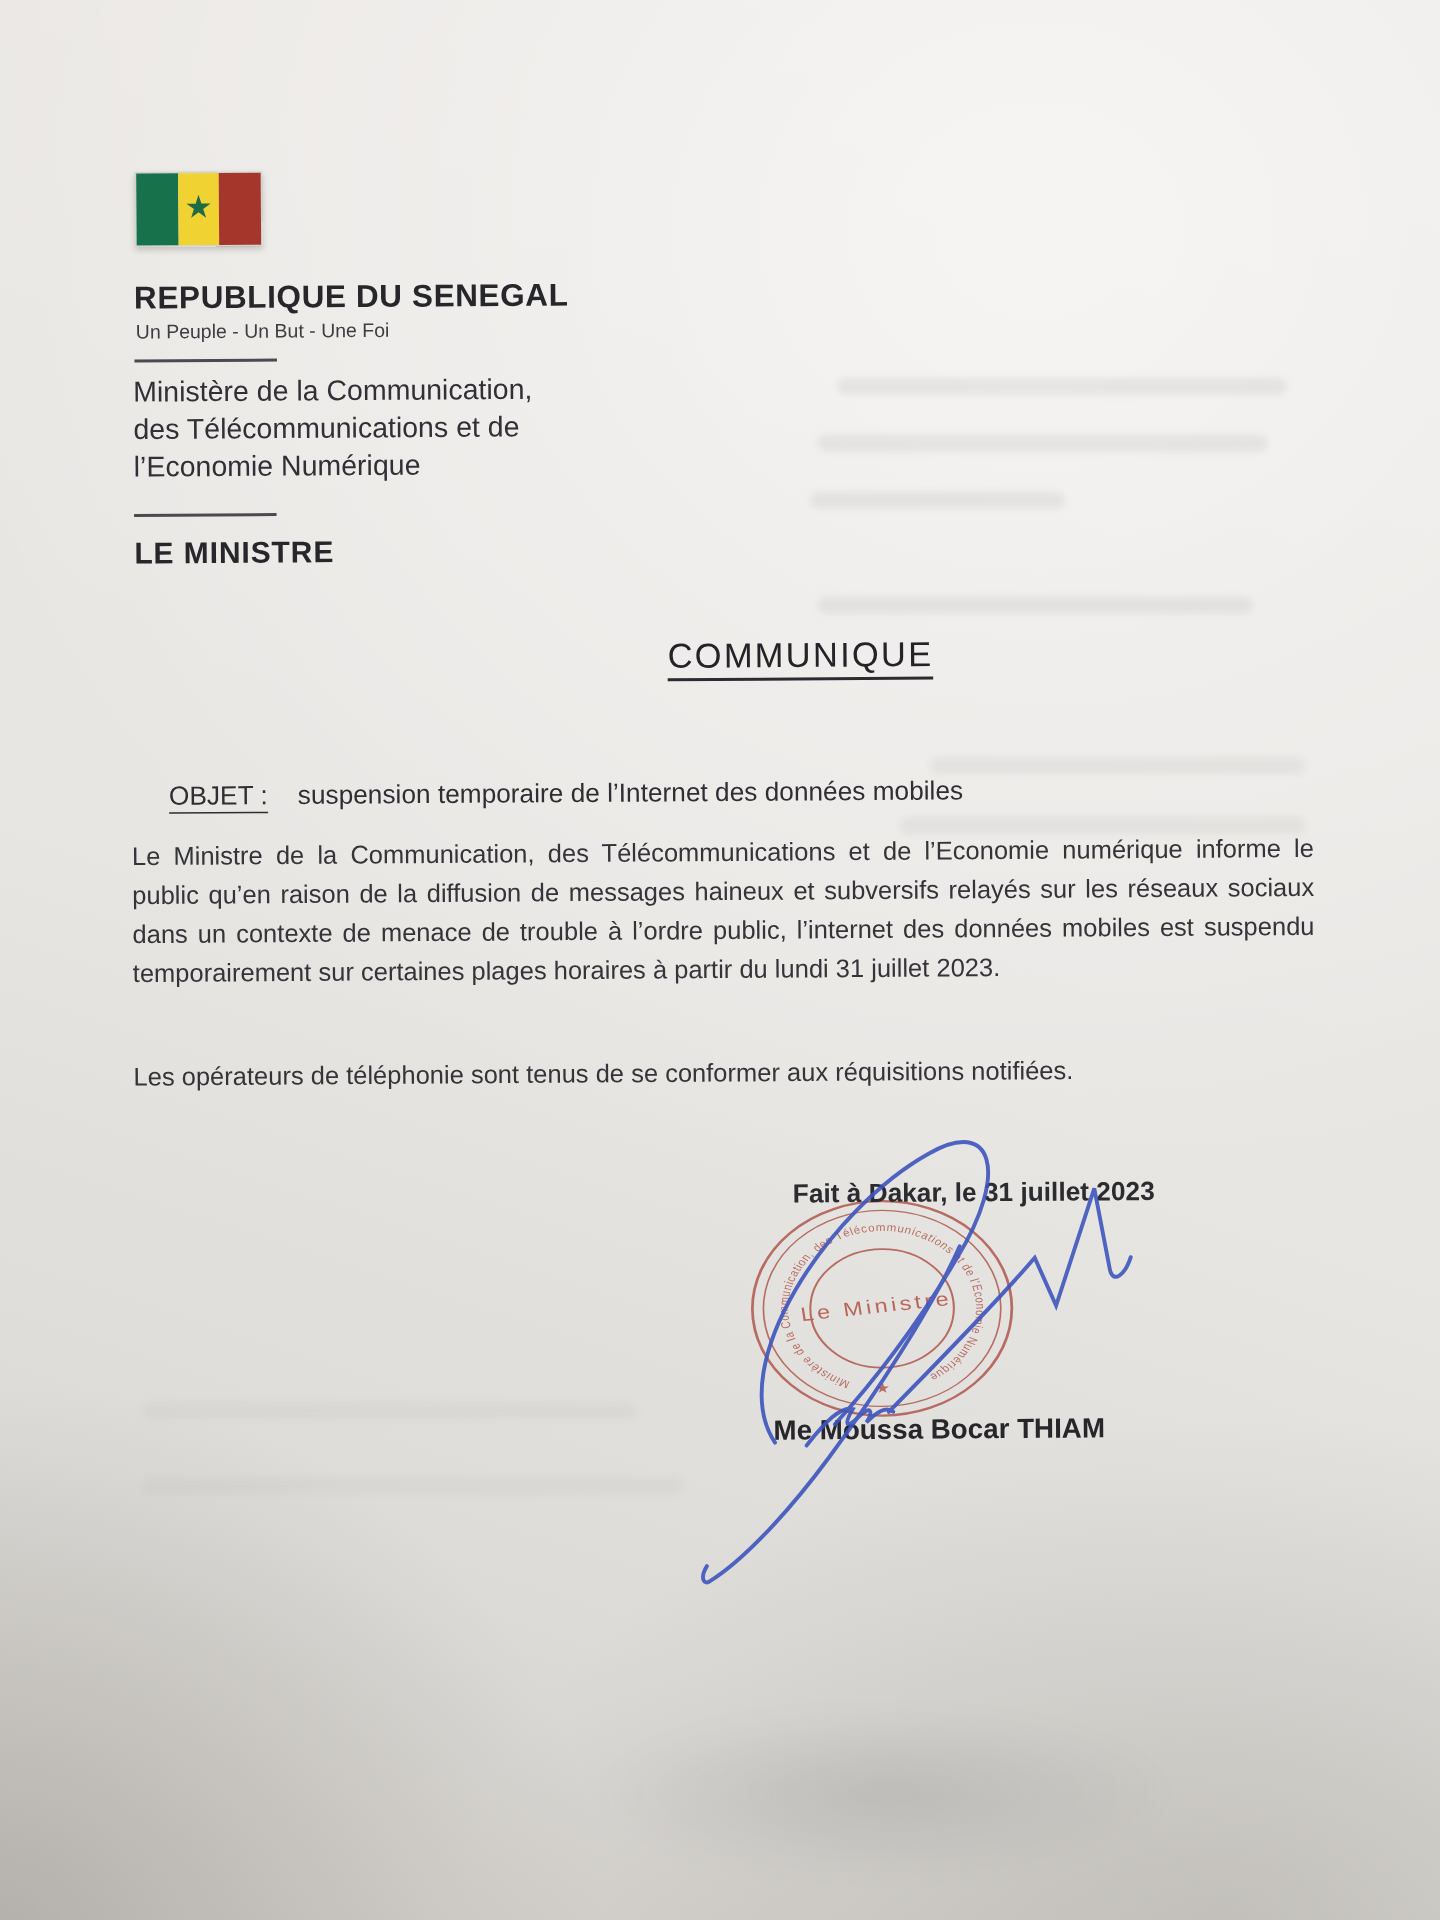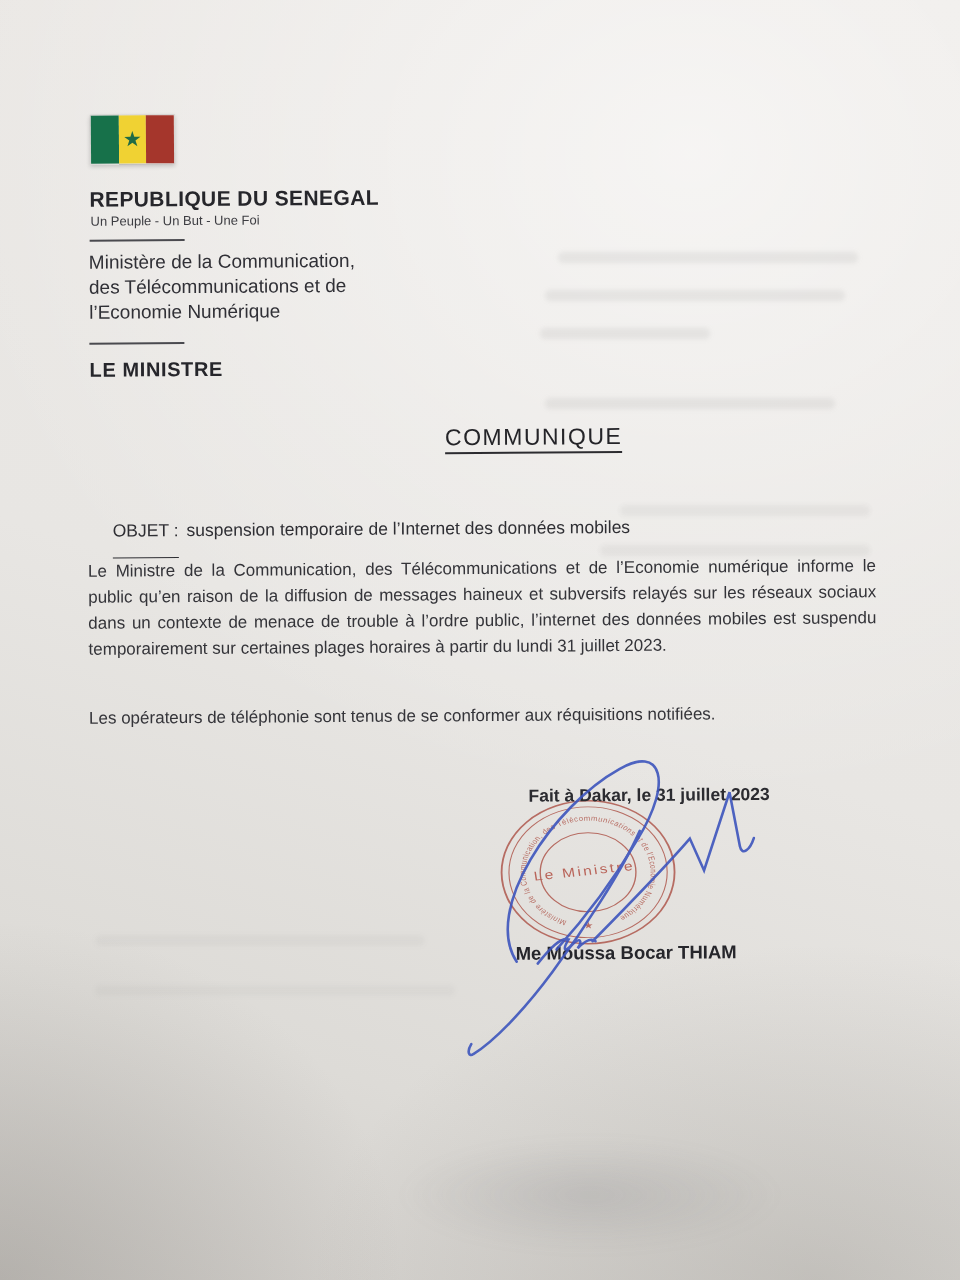--- a/index.html
+++ b/index.html
@@ -31,21 +31,21 @@
   .motto{left:93px;top:211px;font-size:13px;color:#3d3d42;}
   .rule{height:2px;background:#4a4a4f;width:95px;}
   .rule1{left:92px;top:237px;}
   .rule2{left:91px;top:340px;}
   .ministry{left:91px;top:247px;font-size:19px;line-height:25px;color:#303036;}
   .ministre{left:91px;top:356px;font-size:20px;font-weight:bold;color:#26262b;letter-spacing:0.6px;}
   
   .doc-title{left:446px;top:424px;font-size:23px;color:#242428;letter-spacing:1.5px;
         border-bottom:2px solid #2c2c30;padding-bottom:1px;}
   .subject{left:113px;top:518px;font-size:17.5px;color:#2e2e33;}
-  .subject .u{border-bottom:1.6px solid #2e2e33;padding-bottom:17px;margin-right:8px;}
+  .subject .u{border-bottom:1.6px solid #2e2e33;padding-bottom:1px;margin-right:20px;}
   .para{left:88px;width:788px;font-size:17px;line-height:26px;color:#343439;}
   .para1{top:556px;text-align:justify;}
   .para2{top:703px;}
   .dateline{left:527px;top:786px;font-size:17.5px;font-weight:600;color:#2b2b30;z-index:3;}
   .signer{left:513px;top:943px;font-size:18.5px;font-weight:600;color:#26262b;z-index:3;}
   
   .stamp{left:494px;top:797px;width:184px;height:152px;z-index:2;opacity:0.82;}
   .signature{left:430px;top:752px;width:370px;height:320px;z-index:4;}
   
   .ghost{position:absolute;background:rgba(104,104,112,0.10);border-radius:6px;

